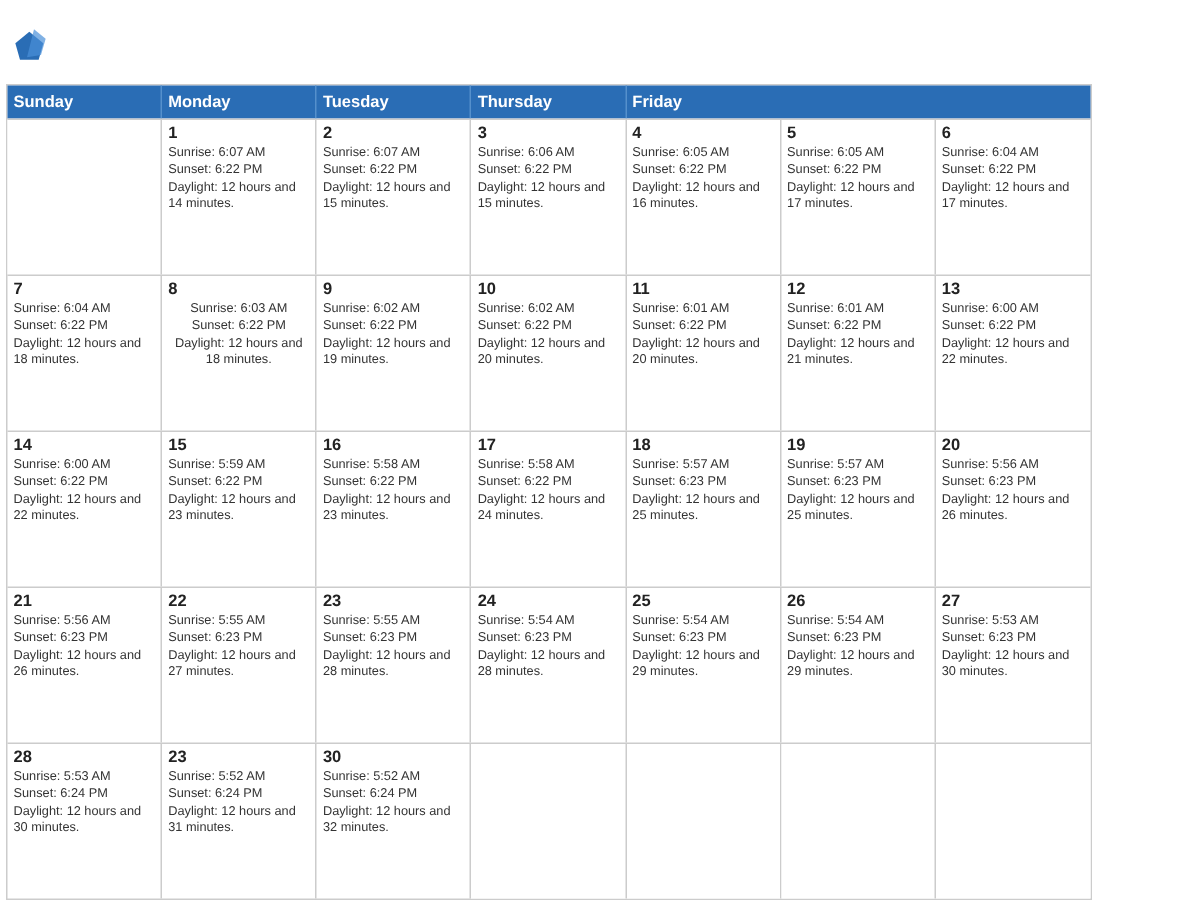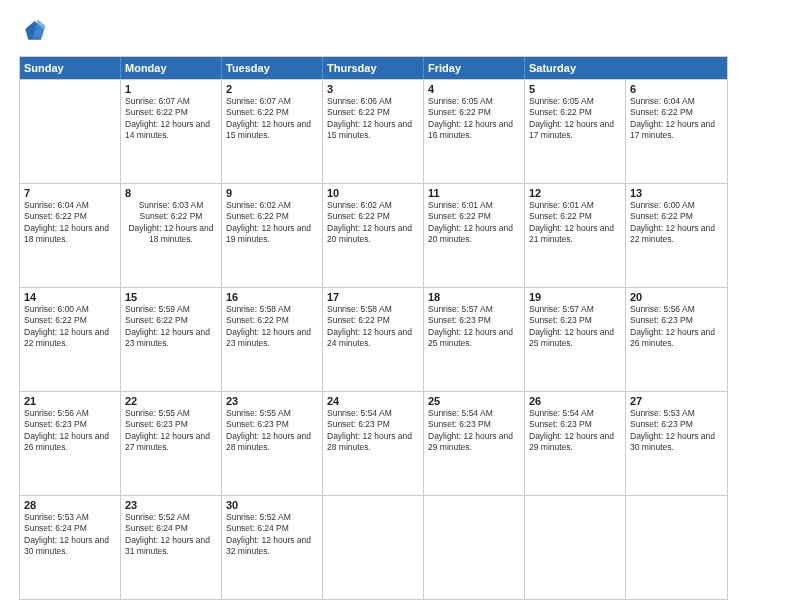--- a/index.html
+++ b/index.html
@@ -6,21 +6,21 @@
     body {
       font-family: Arial, sans-serif;
       background: #fff;
       width: 792px;
       height: 612px;
       overflow: hidden;
     }
     .page {
       width: 748px;
       height: 612px;
-      padding: 18px 20px 12px 19px;
+      padding: 18px 20px 12px 4px;
       display: flex;
       flex-direction: column;
     }
     .header {
       display: flex;
       justify-content: space-between;
       align-items: flex-start;
       margin-bottom: 10px;
     }
     .logo {
@@ -133,21 +133,20 @@
     </div>
   </div>
 
   <div class="calendar">
     <div class="cal-header">
     <div class="cal-header-cell">Sunday</div>
         <div class="cal-header-cell">Monday</div>
         <div class="cal-header-cell">Tuesday</div>
         <div class="cal-header-cell">Thursday</div>
         <div class="cal-header-cell">Friday</div>
-        <div class="cal-header-cell">Saturday</div>
       </div>
     <div class="cal-body">
     <div class="cal-row">
           <div class="cal-cell empty"></div>
           <div class="cal-cell">
             <div class="day-num">1</div>
             <div class="day-info" style="white-space: pre-line;">Sunrise: 6:07 AM
 Sunset: 6:22 PM
 Daylight: 12 hours and 14 minutes.</div>
           </div>

